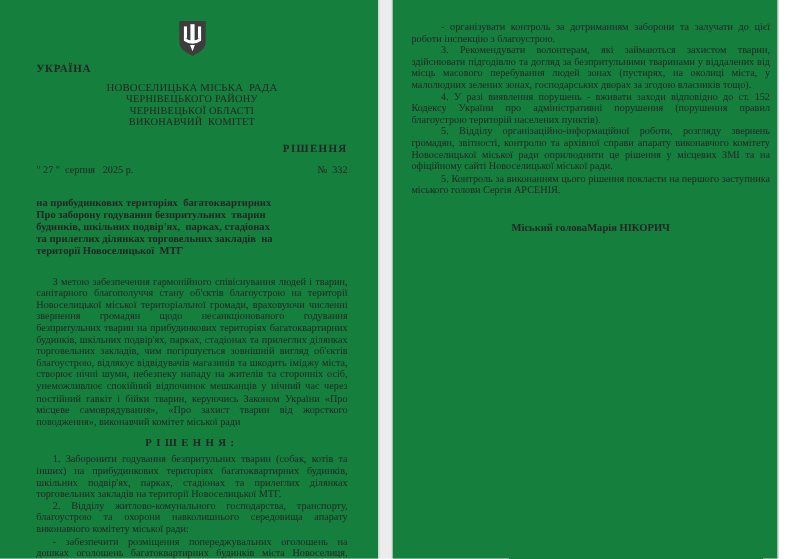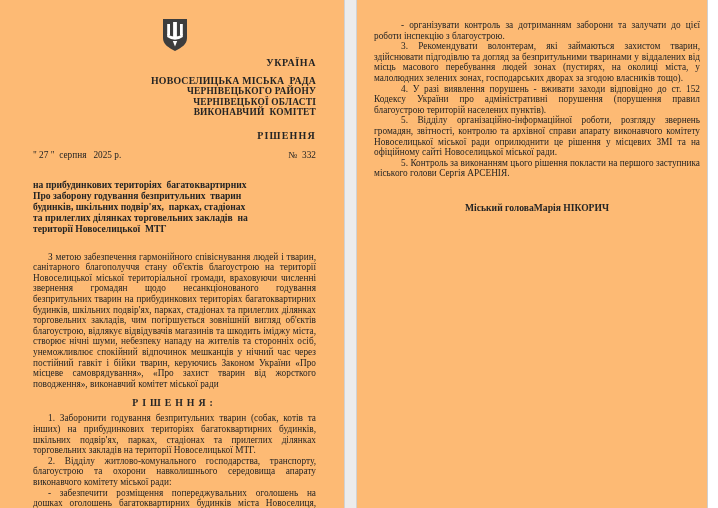--- a/index.html
+++ b/index.html
@@ -1,29 +1,29 @@
 <!DOCTYPE html>
 <html lang="uk"><head>
 <meta charset="utf-8">
 <style>
   html,body{margin:0;padding:0;background:#ffffff;}
   body{width:718px;height:508px;overflow:hidden;}
   .spread{
     display:flex;width:718px;height:508px;background:#ffffff;
     font-family:"Liberation Serif","DejaVu Serif",serif;color:#242424;
   }
-  .page{box-sizing:border-box;background:#fdba74;}
+  .page{box-sizing:border-box;background:#15803d;}
   .page-1{flex:0 0 344px;width:344px;padding:18px 28px 0 33px;}
   .page-gap{flex:0 0 11px;background:#ececec;border-left:1px solid #d2d2d2;border-right:1px solid #d2d2d2;}
   .page-2{flex:0 0 350px;width:350px;padding:20px 7px 0 17px;}
   .right-edge{flex:1 1 auto;background:#ffffff;border-left:1px solid #cfcfcf;}
 
   .emblem{width:26px;height:34px;margin:0 auto 5px auto;}
-  .country{font-weight:bold;font-size:10px;letter-spacing:.6px;text-align:right;margin-bottom:8px;}
-  .org div{font-weight:bold;font-size:9.4px;line-height:10.4px;text-align:right;letter-spacing:.2px;}
+  .country{font-weight:bold;font-size:10px;letter-spacing:.6px;text-align:left;margin-bottom:8px;}
+  .org div{font-weight:normal;font-size:9.4px;line-height:10.4px;text-align:center;letter-spacing:.2px;}
   .org div:first-child{font-size:9.8px;}
   .doctype{font-weight:bold;font-size:10px;letter-spacing:1.2px;text-align:right;margin-top:12px;}
   .dateline{display:flex;justify-content:space-between;align-items:baseline;font-size:9.3px;margin-top:9px;}
   .title{margin-top:19px;font-weight:bold;font-size:9.6px;line-height:11px;}
   .body{font-size:9.3px;line-height:10.6px;text-align:justify;margin:0;text-indent:15px;}
   .preamble{margin-top:18px;}
   .resolved{text-align:center;font-weight:bold;font-size:9.8px;letter-spacing:4px;margin:8px 0 5px 0;}
   .page-2 .body{text-indent:27px;}
   .signature{display:flex;justify-content:center;font-weight:bold;font-size:9.6px;margin-top:23px;}
 </style>

